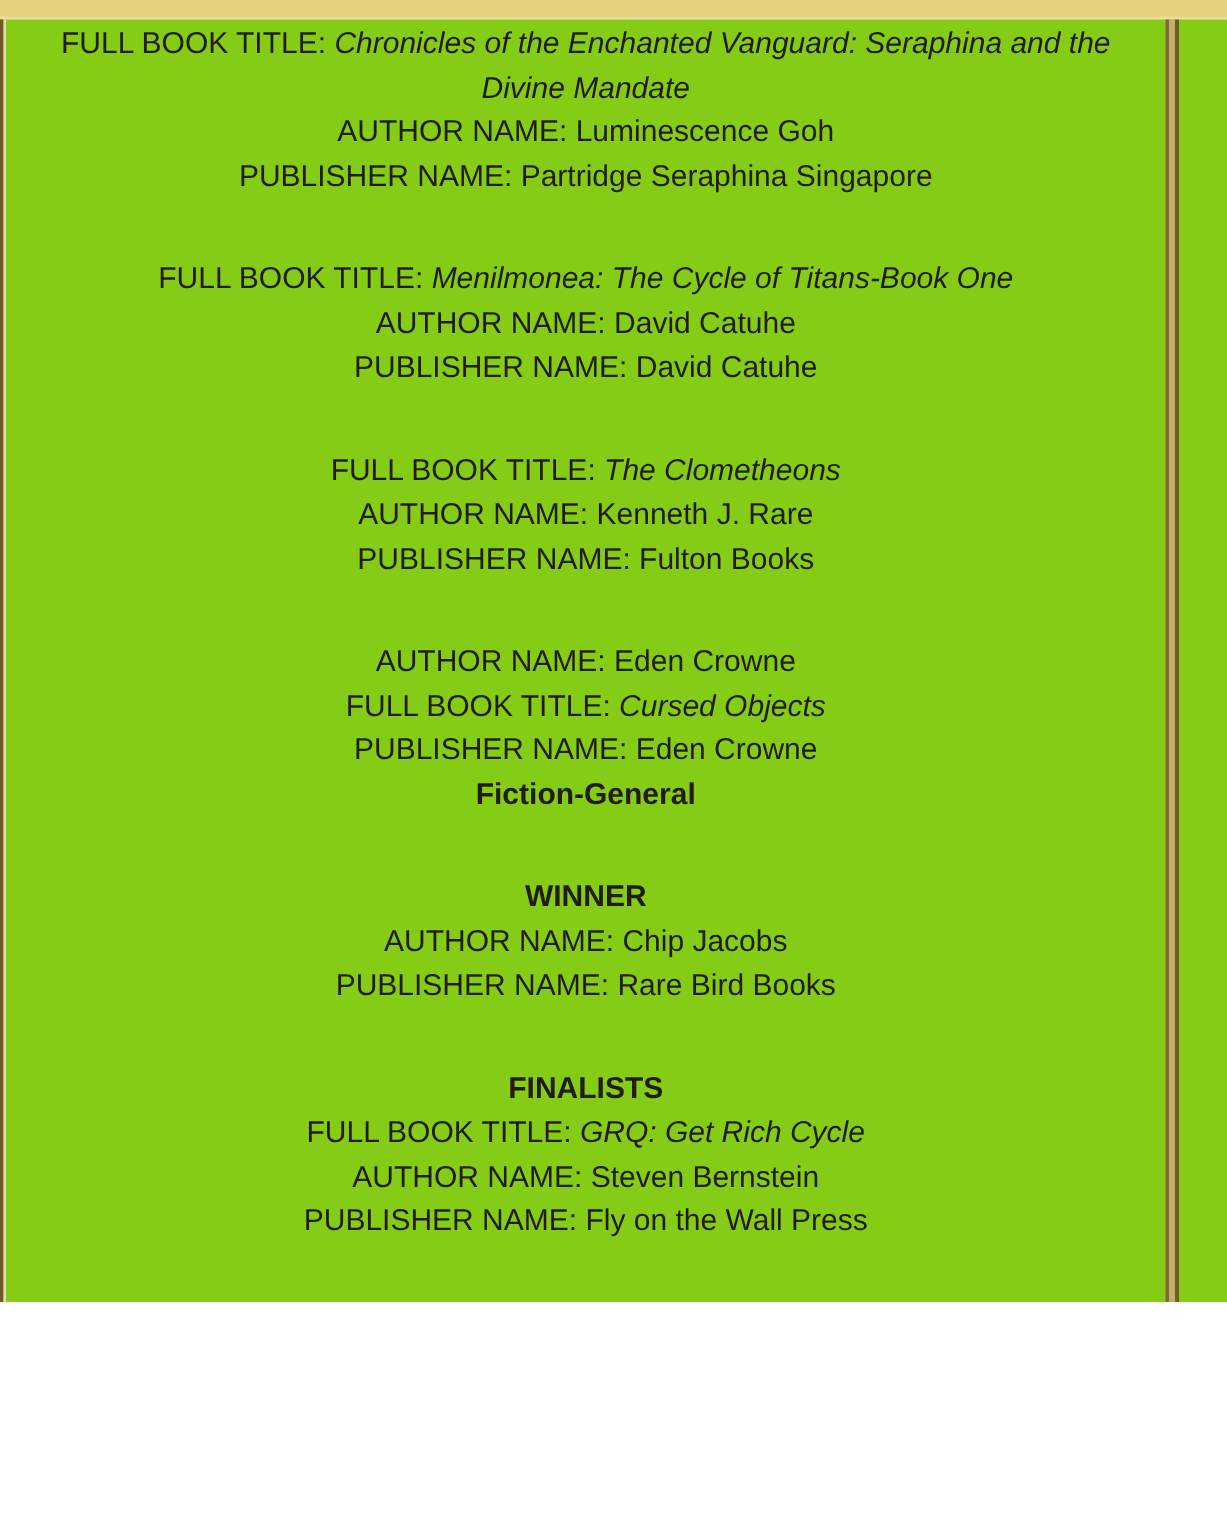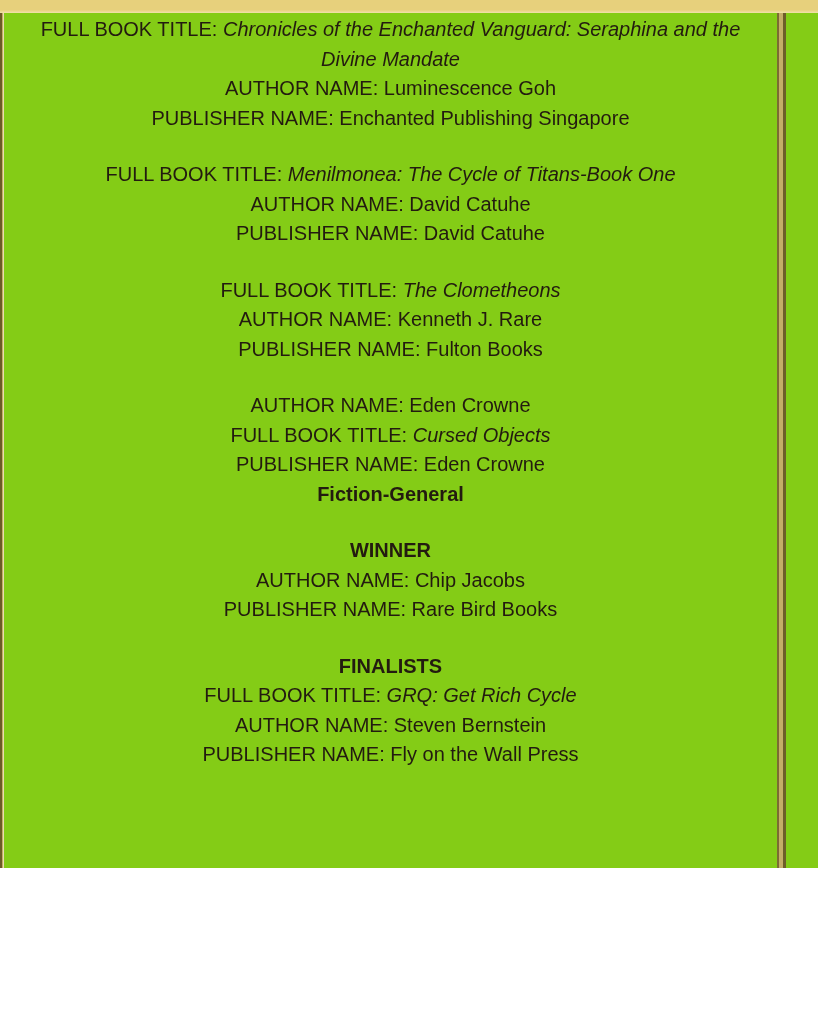--- a/index.html
+++ b/index.html
@@ -42,42 +42,42 @@
     width: 773px;
     padding: 2px 36px 0 36px;
     box-sizing: border-box;
     text-align: center;
   }
   .line {
     font-size: 20px;
     line-height: 29.5px;
   }
   .italic { font-style: italic; }
-  .gap-1 { margin-top: 27px; }
+  .gap-1 { margin-top: 39px; }
   .gap-2 { }
   .category { font-weight: 700; }
   .award-heading { font-weight: 700; }
   .award-heading .underlined {
     text-decoration-thickness: 2px;
     text-underline-offset: 3px;
   }
 </style>
 </head>
 <body>
 
 <div class="page">
   <div class="top-band"></div>
   <div class="border-left"></div>
   <div class="border-right"></div>
   <div class="border-bottom"></div>
   <div class="content" id="content">
       <div class="entry">
         <div class="line"><span>FULL BOOK TITLE:</span> <span class="italic">Chronicles of the Enchanted Vanguard: Seraphina and the Divine Mandate</span></div>
         <div class="line"><span>AUTHOR NAME:</span> <span>Luminescence Goh</span></div>
-        <div class="line"><span>PUBLISHER NAME:</span> <span>Enchanted Publishing Singapore</span></div>
+        <div class="line"><span>PUBLISHER NAME:</span> <span>Partridge Seraphina Singapore</span></div>
       </div>
       <div class="entry gap-1">
         <div class="line"><span>FULL BOOK TITLE:</span> <span class="italic">Menilmonea: The Cycle of Titans-Book One</span></div>
         <div class="line"><span>AUTHOR NAME:</span> <span>David Catuhe</span></div>
         <div class="line"><span>PUBLISHER NAME:</span> <span>David Catuhe</span></div>
       </div>
       <div class="entry gap-1">
         <div class="line"><span>FULL BOOK TITLE:</span> <span class="italic">The Clometheons</span></div>
         <div class="line"><span>AUTHOR NAME:</span> <span>Kenneth J. Rare</span></div>
         <div class="line"><span>PUBLISHER NAME:</span> <span>Fulton Books</span></div>

